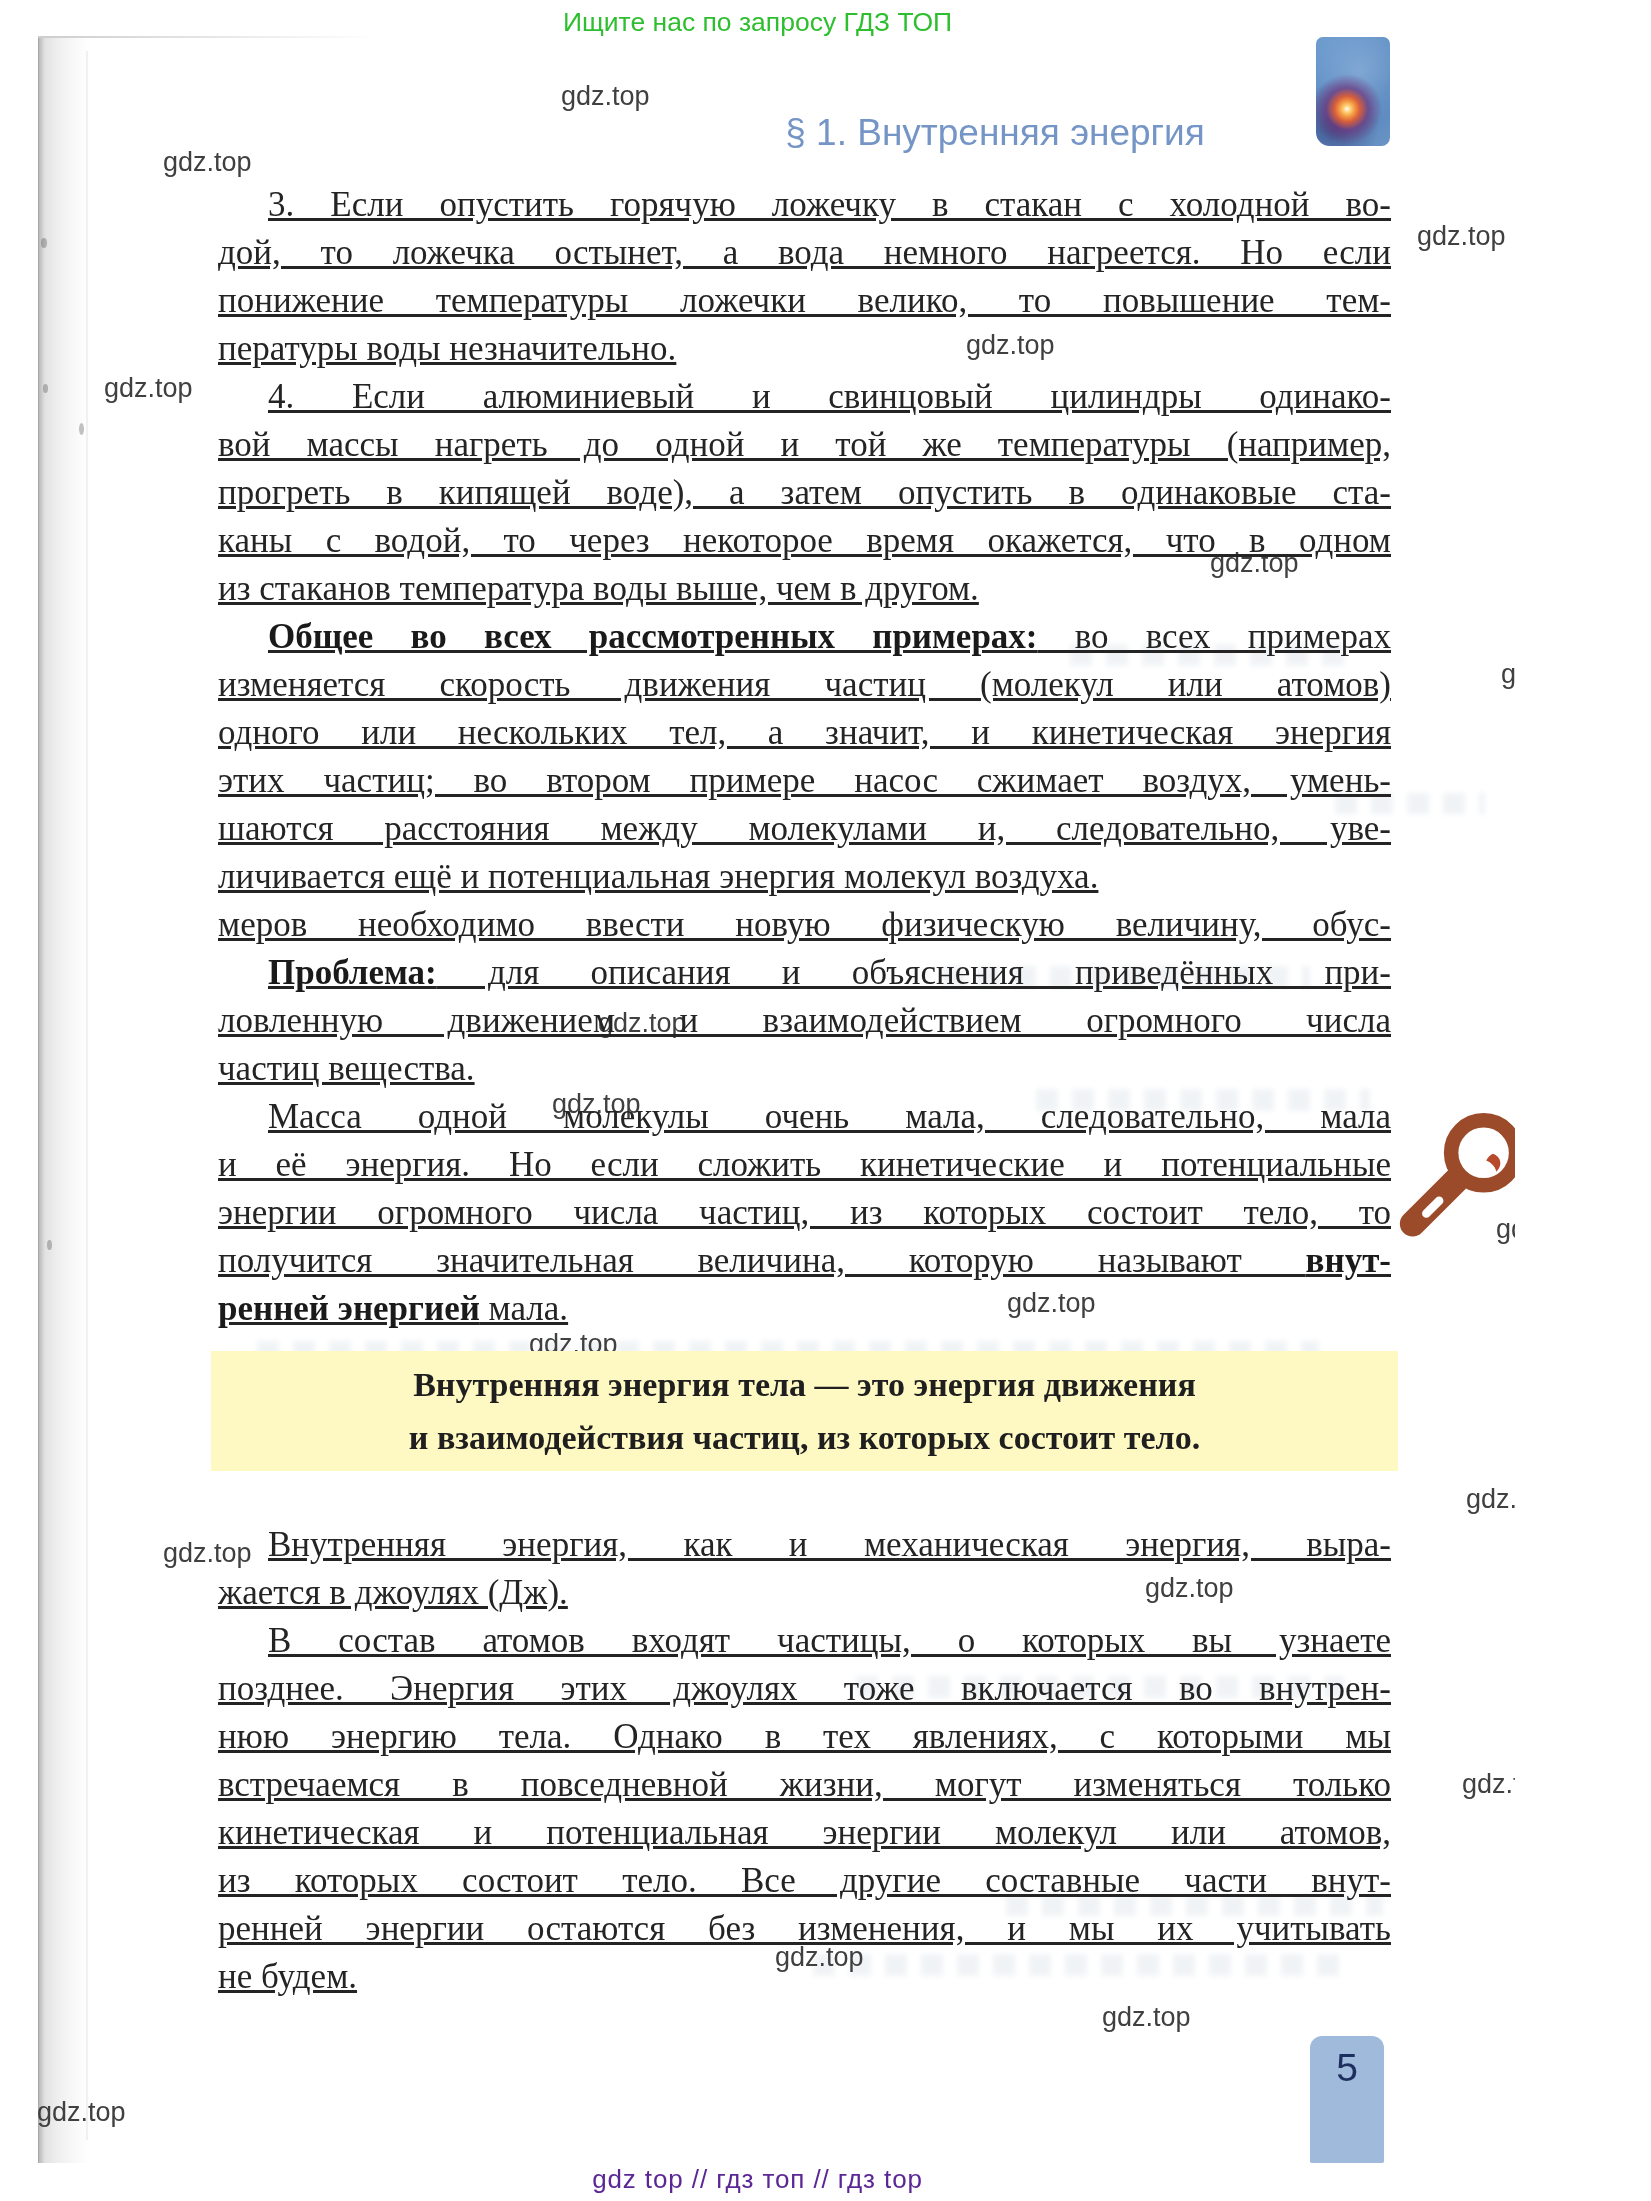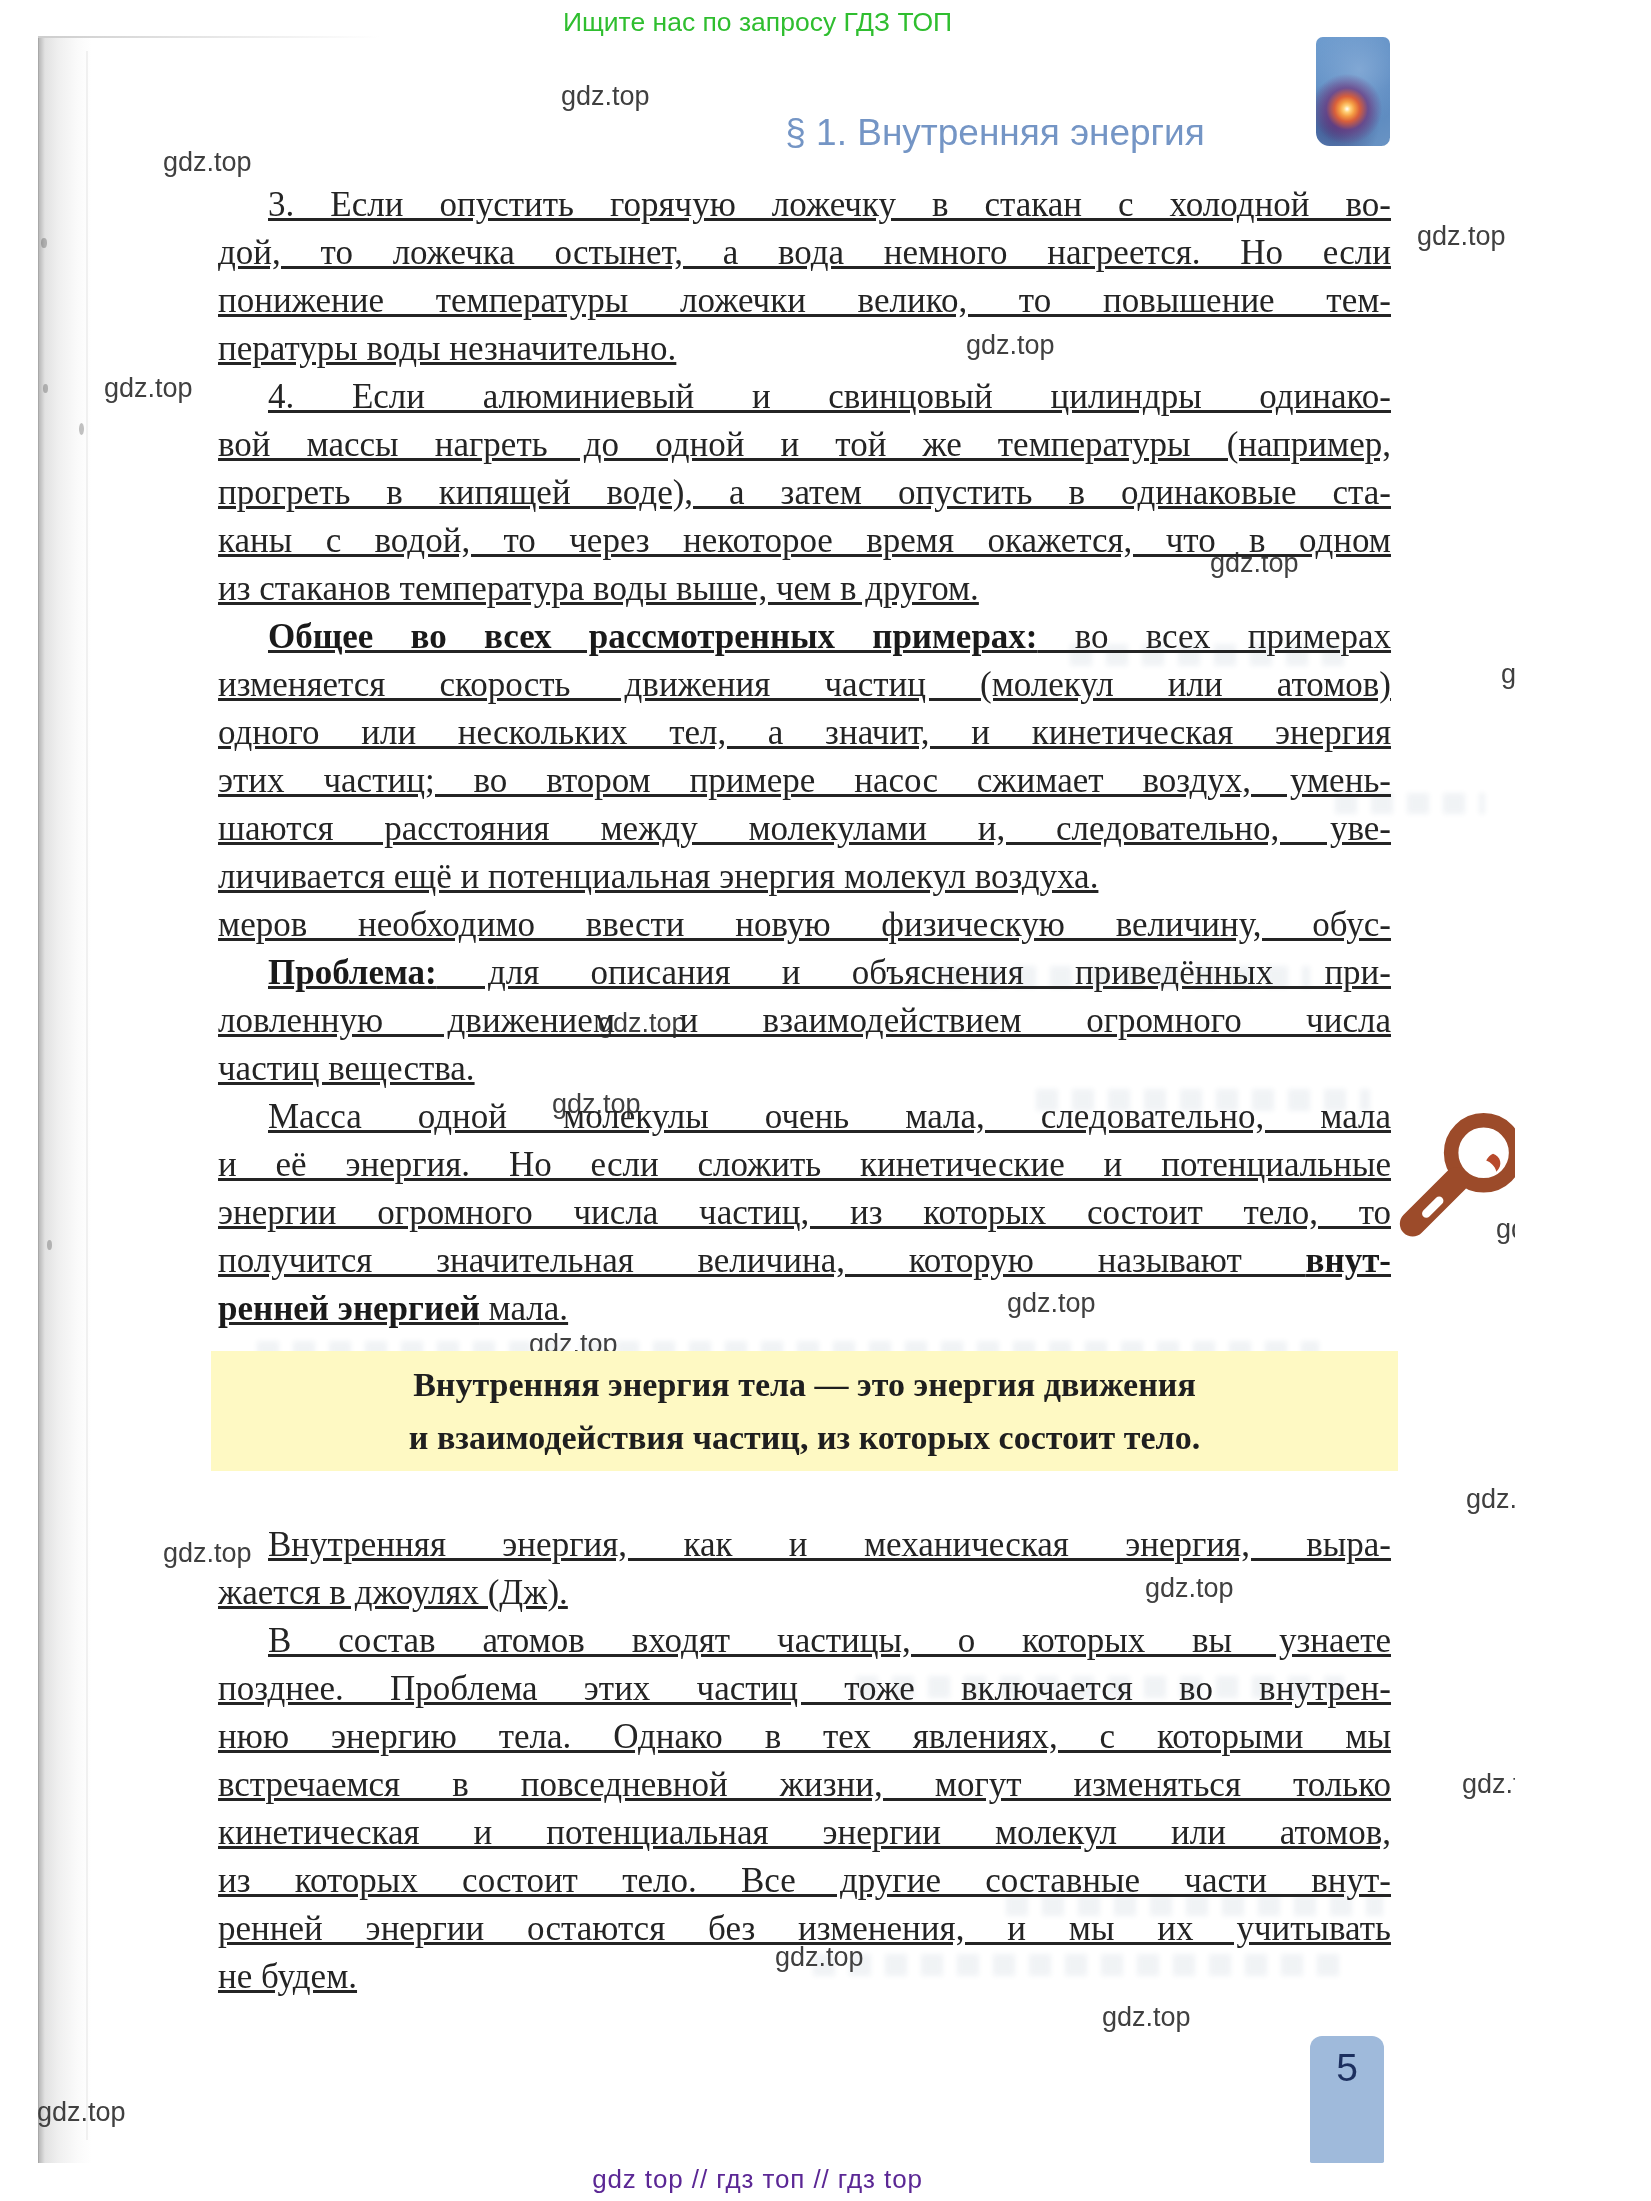--- a/index.html
+++ b/index.html
@@ -180,21 +180,21 @@
       <div>Внутренняя энергия тела — это энергия движения</div>
       <div>и взаимодействия частиц, из которых состоит тело.</div>
     </div>
     <div>
         <div class="para">
           <div class="line indent"><span>Внутренняя энергия, как и механическая энергия, выра-</span></div>
           <div class="line last"><span>жается в джоулях (Дж).</span></div>
         </div>
         <div class="para">
           <div class="line indent"><span>В состав атомов входят частицы, о которых вы узнаете</span></div>
-          <div class="line"><span>позднее. Проблема этих частиц тоже включается во внутрен-</span></div>
+          <div class="line"><span>позднее. Энергия этих джоулях тоже включается во внутрен-</span></div>
           <div class="line"><span>нюю энергию тела. Однако в тех явлениях, с которыми мы</span></div>
           <div class="line"><span>встречаемся в повседневной жизни, могут изменяться только</span></div>
           <div class="line"><span>кинетическая и потенциальная энергии молекул или атомов,</span></div>
           <div class="line"><span>из которых состоит тело. Все другие составные части внут-</span></div>
           <div class="line"><span>ренней энергии остаются без изменения, и мы их учитывать</span></div>
           <div class="line last"><span>не будем.</span></div>
         </div>
       </div>
   </div>
 

